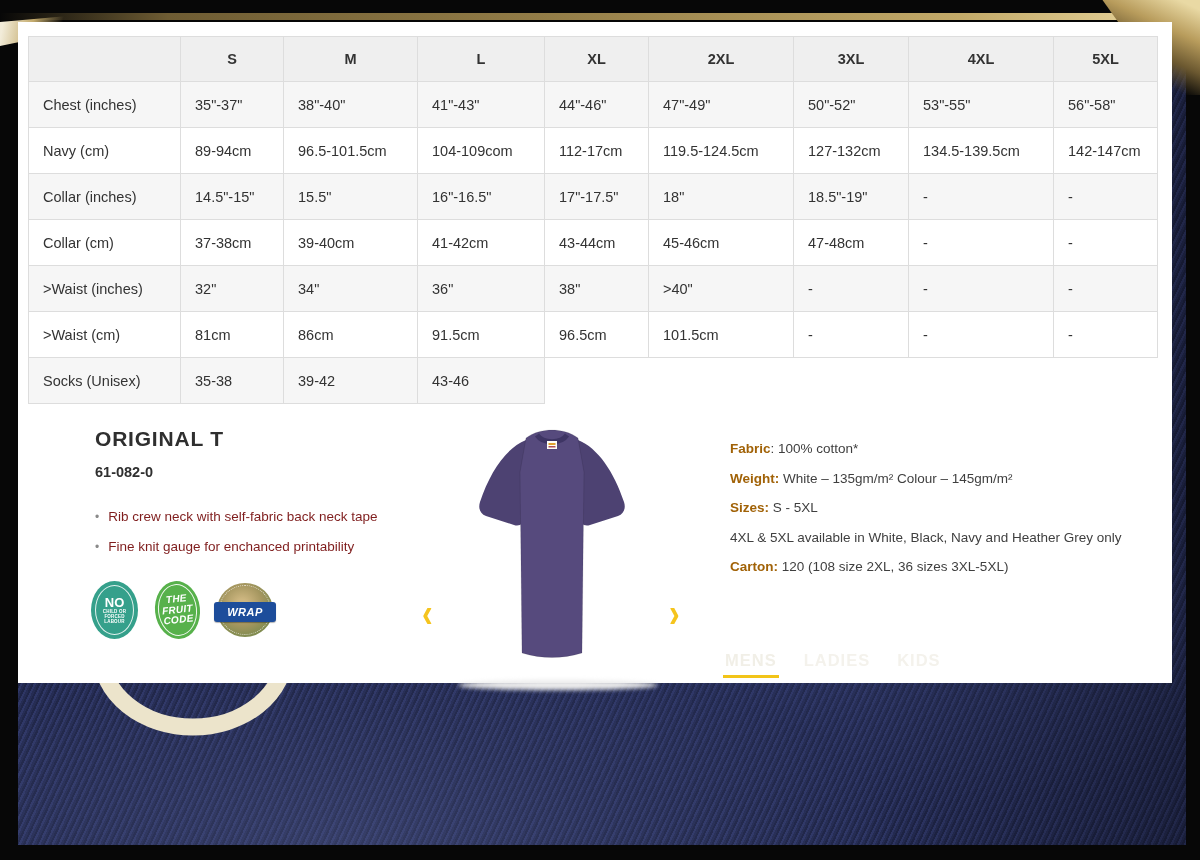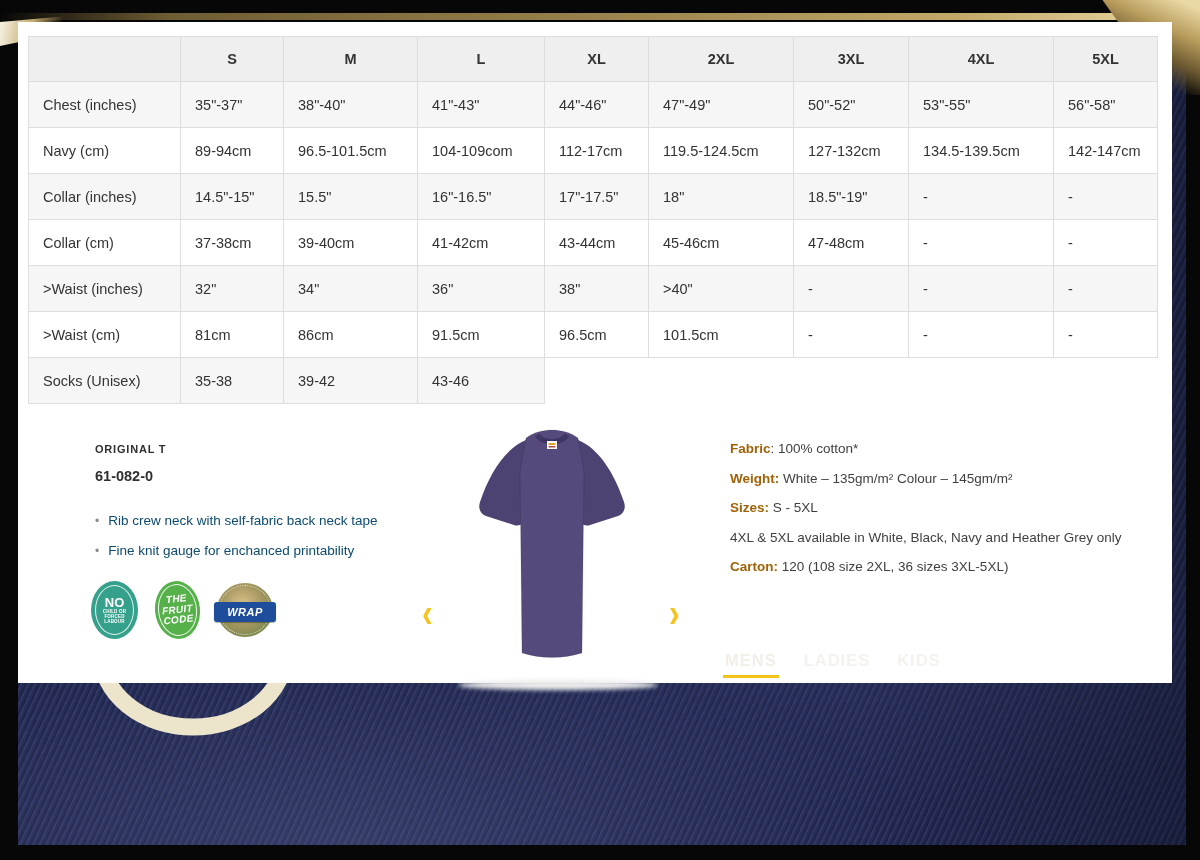--- a/index.html
+++ b/index.html
@@ -51,24 +51,24 @@
     white-space:nowrap; overflow:hidden;
   }
   .size-chart thead th { background:#efefef; font-weight:bold; text-align:center; padding-left:0; height:45px; color:#333; }
   .size-chart thead th.corner { background:#efefef; }
   .size-chart tbody tr:nth-child(odd)  th, .size-chart tbody tr:nth-child(odd)  td { background:#f6f6f6; }
   .size-chart tbody tr:nth-child(even) th, .size-chart tbody tr:nth-child(even) td { background:#fff; }
   .size-chart td.blank, .size-chart tbody tr td.blank { background:#fff; border:none; }
 
   
   .prod-left { position:absolute; left:77px; top:405px; width:330px; }
-  .prod-title { font-size:11px; font-weight:bold; letter-spacing:.8px; color:#2f2f2f;margin-top:16px; }
+  .prod-title { font-size:21px; font-weight:bold; letter-spacing:.8px; color:#2f2f2f; }
   .prod-code  { font-size:14.5px; font-weight:bold; color:#2f2f2f; margin-top:13px; }
   .prod-features { list-style:none; margin-top:22px; }
-  .prod-features li { font-size:13.5px; color:#0c4a6e; line-height:30px; }
+  .prod-features li { font-size:13.5px; color:#7f1d1d; line-height:30px; }
   .prod-features li::before { content:"•"; color:#8a8a8a; margin-right:9px; font-size:12px; }
 
   .badges { position:absolute; left:73px; top:559px; display:flex; align-items:center; gap:17px; }
   .badge { position:relative; color:#fff; text-align:center; flex:none; }
   .badge-no { width:47px; height:58px; border-radius:50%; background:#35a08b;
     display:flex; flex-direction:column; justify-content:center; }
   .badge-no::after { content:""; position:absolute; inset:4px; border:1px solid rgba(255,255,255,.85); border-radius:50%; }
   .badge-no .big { font-size:13px; font-weight:bold; line-height:12px; }
   .badge-no .tiny { font-size:4.5px; font-weight:bold; line-height:5px; letter-spacing:.2px; }
   .badge-fruit { width:45px; height:58px; border-radius:50%; background:#57b14b; transform:rotate(-6deg);

